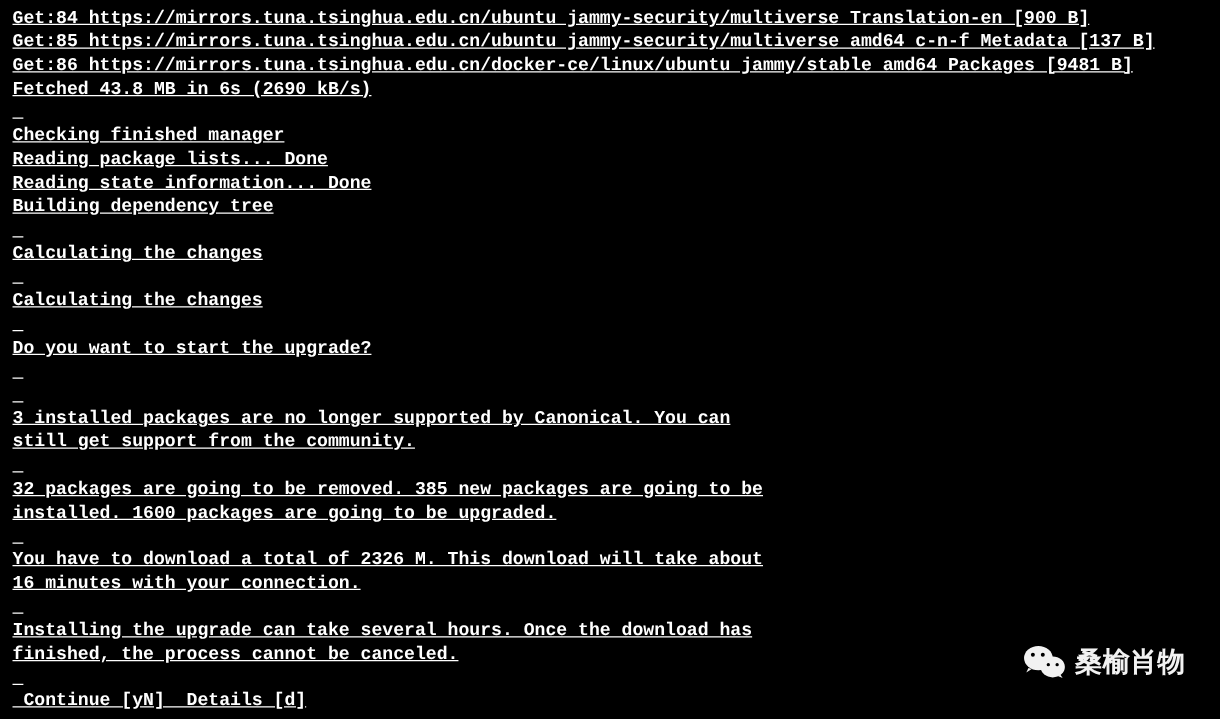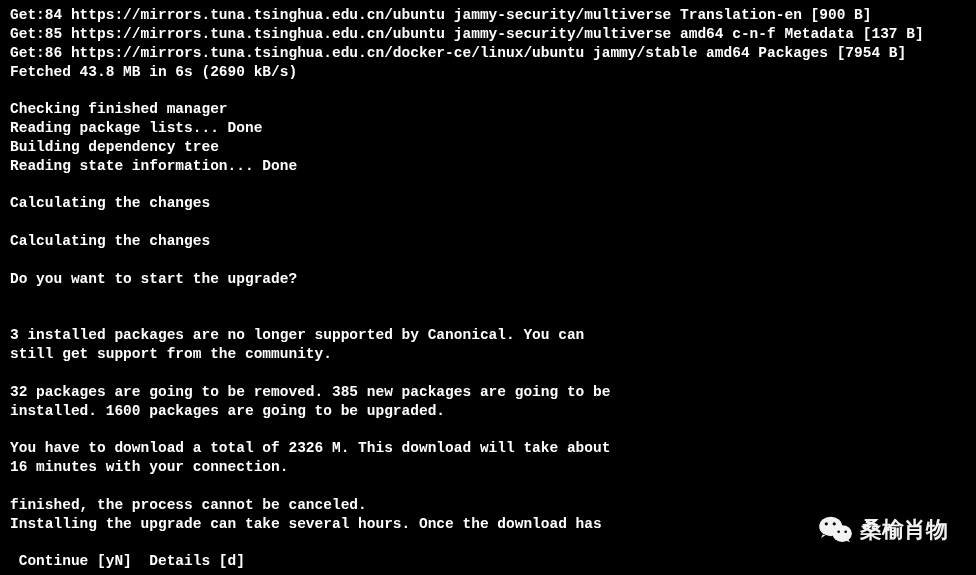--- a/index.html
+++ b/index.html
@@ -15,20 +15,21 @@
       line-height: 1.3;
       width: 976px;
       height: 575px;
       overflow: hidden;
       position: relative;
       padding: 6px 10px;
     }
     .terminal-line {
       white-space: pre;
       font-weight: bold;
+      text-decoration: underline;
     }
     .watermark {
       position: absolute;
       right: 28px;
       bottom: 30px;
       display: flex;
       align-items: center;
       gap: 6px;
       color: #ffffff;
       opacity: 0.95;
@@ -47,46 +48,46 @@
       width: 100%;
       height: 100%;
     }
   </style>
 </head>
 <body>
 
 <div>
   <div class="terminal-line">Get:84 https://mirrors.tuna.tsinghua.edu.cn/ubuntu jammy-security/multiverse Translation-en [900 B]</div>
   <div class="terminal-line">Get:85 https://mirrors.tuna.tsinghua.edu.cn/ubuntu jammy-security/multiverse amd64 c-n-f Metadata [137 B]</div>
-  <div class="terminal-line">Get:86 https://mirrors.tuna.tsinghua.edu.cn/docker-ce/linux/ubuntu jammy/stable amd64 Packages [7954 B]</div>
+  <div class="terminal-line">Get:86 https://mirrors.tuna.tsinghua.edu.cn/docker-ce/linux/ubuntu jammy/stable amd64 Packages [9481 B]</div>
   <div class="terminal-line">Fetched 43.8 MB in 6s (2690 kB/s)</div>
   <div class="terminal-line">&nbsp;</div>
   <div class="terminal-line">Checking finished manager</div>
   <div class="terminal-line">Reading package lists... Done</div>
+  <div class="terminal-line">Reading state information... Done</div>
   <div class="terminal-line">Building dependency tree</div>
-  <div class="terminal-line">Reading state information... Done</div>
   <div class="terminal-line">&nbsp;</div>
   <div class="terminal-line">Calculating the changes</div>
   <div class="terminal-line">&nbsp;</div>
   <div class="terminal-line">Calculating the changes</div>
   <div class="terminal-line">&nbsp;</div>
   <div class="terminal-line">Do you want to start the upgrade?</div>
   <div class="terminal-line">&nbsp;</div>
   <div class="terminal-line">&nbsp;</div>
   <div class="terminal-line">3 installed packages are no longer supported by Canonical. You can</div>
   <div class="terminal-line">still get support from the community.</div>
   <div class="terminal-line">&nbsp;</div>
   <div class="terminal-line">32 packages are going to be removed. 385 new packages are going to be</div>
   <div class="terminal-line">installed. 1600 packages are going to be upgraded.</div>
   <div class="terminal-line">&nbsp;</div>
   <div class="terminal-line">You have to download a total of 2326 M. This download will take about</div>
   <div class="terminal-line">16 minutes with your connection.</div>
   <div class="terminal-line">&nbsp;</div>
+  <div class="terminal-line">Installing the upgrade can take several hours. Once the download has</div>
   <div class="terminal-line">finished, the process cannot be canceled.</div>
-  <div class="terminal-line">Installing the upgrade can take several hours. Once the download has</div>
   <div class="terminal-line">&nbsp;</div>
   <div class="terminal-line"> Continue [yN]  Details [d]</div>
 </div>
 
 <div class="watermark">
   <span class="wechat-icon">
     <svg viewBox="0 0 40 34" fill="none">
       <ellipse cx="14" cy="13" rx="13" ry="11" fill="#ffffff"></ellipse>
       <ellipse cx="27" cy="21" rx="11" ry="9.5" fill="#ffffff"></ellipse>
       <circle cx="9" cy="10" r="1.8" fill="#000000"></circle>

